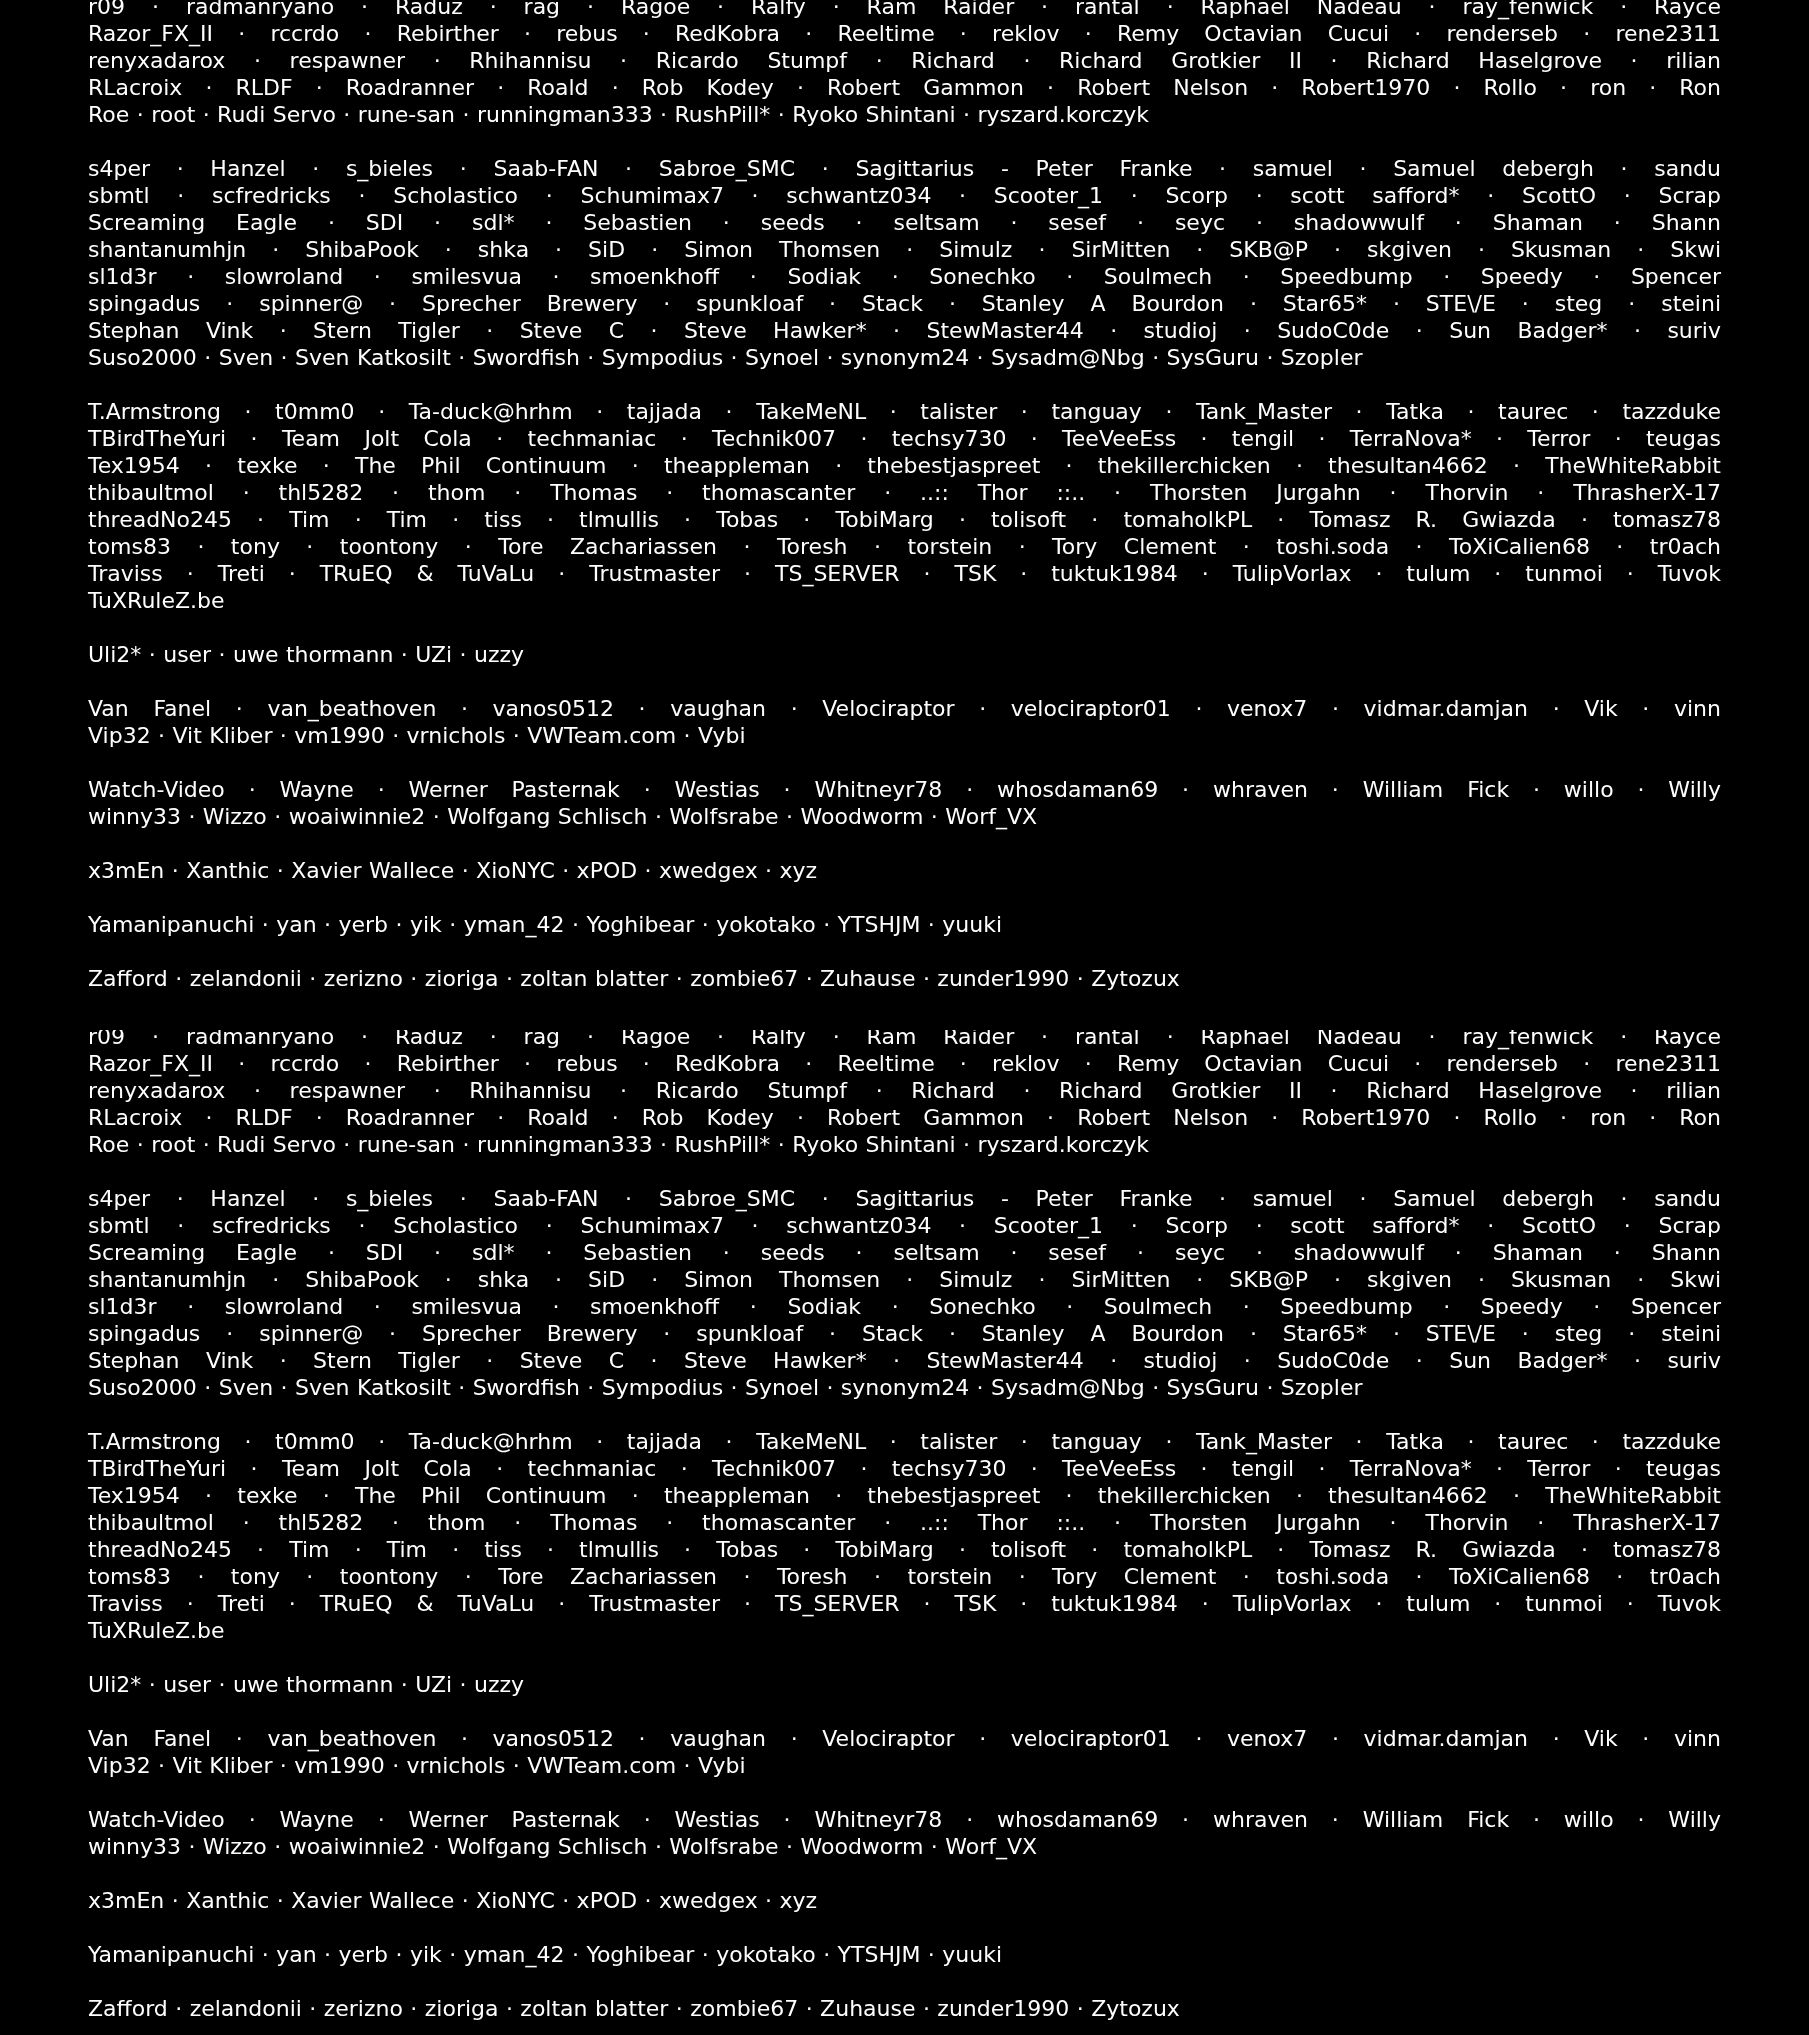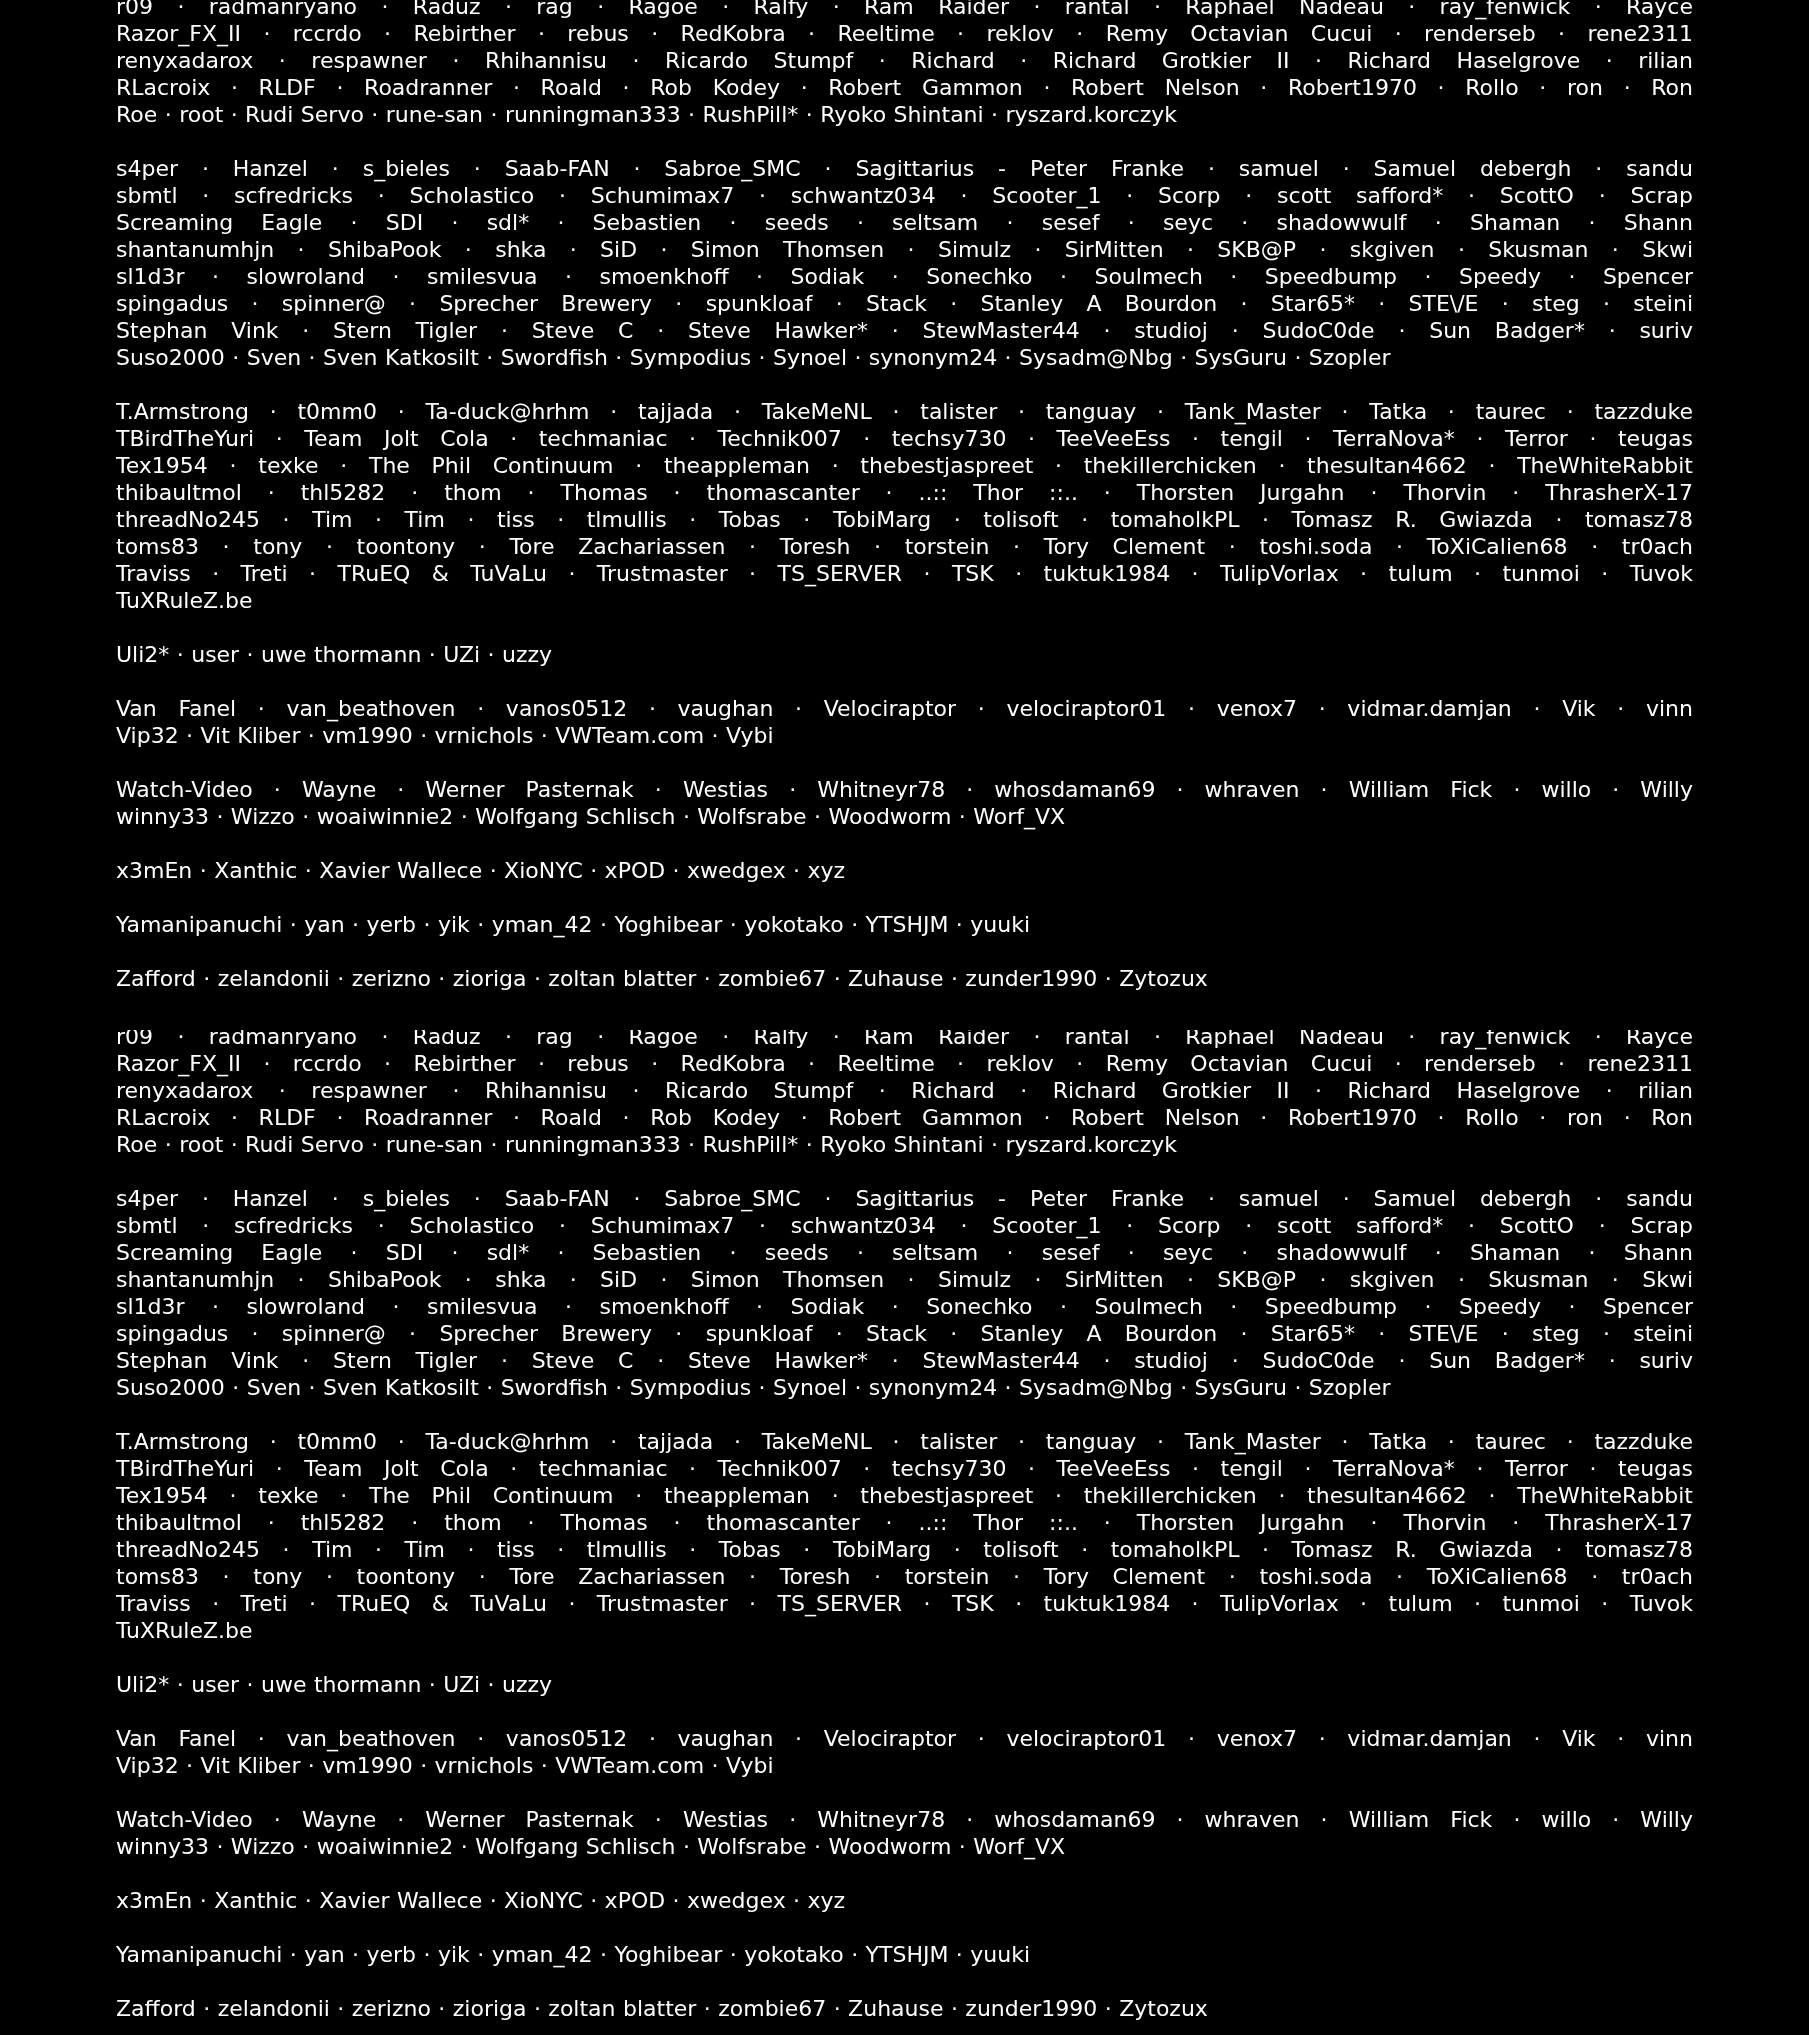--- a/index.html
+++ b/index.html
@@ -11,21 +11,21 @@
     width: 1809px;
     height: 2035px;
     overflow: hidden;
     position: relative;
   }
   #credits-root {
     position: absolute;
     top: 0;
     left: 0;
     right: 0;
-    padding: 0 116px;
+    padding: 0 88px;
     color: #ffffff;
     font-family: "DejaVu Sans", "Liberation Sans", sans-serif;
     font-size: 22px;
     line-height: 27px;
     font-weight: 400;
   }
   .tile + .tile { margin-top: 38px; }
   .paragraph { margin: 27px 0 0 0; }
   .clip-top { overflow: hidden; }
   .clip-top .paragraph { margin-top: -7.2px; }

